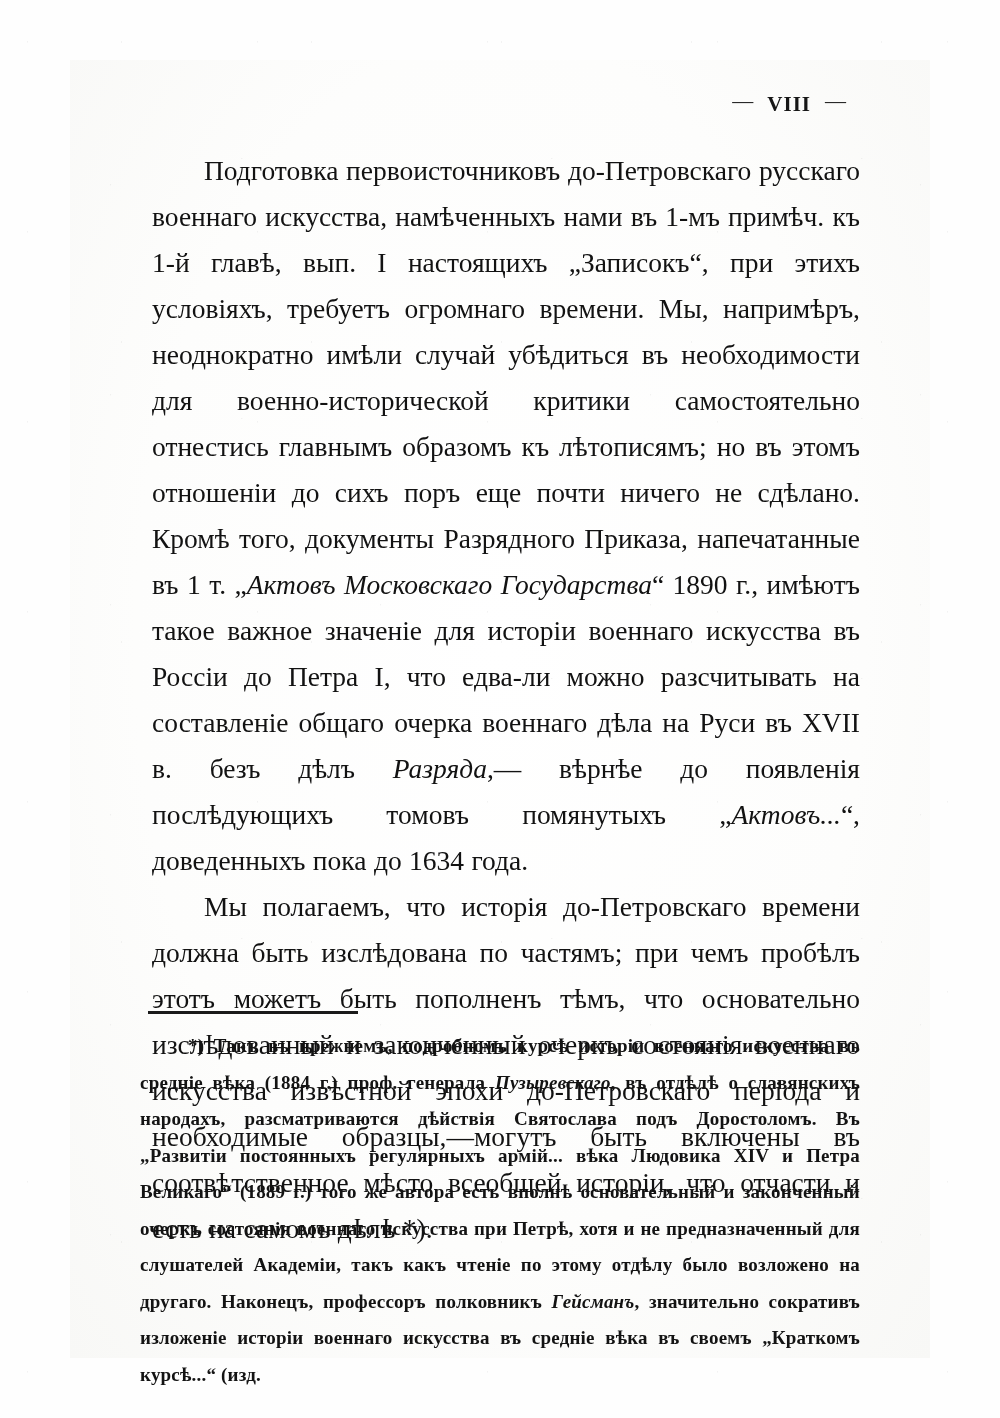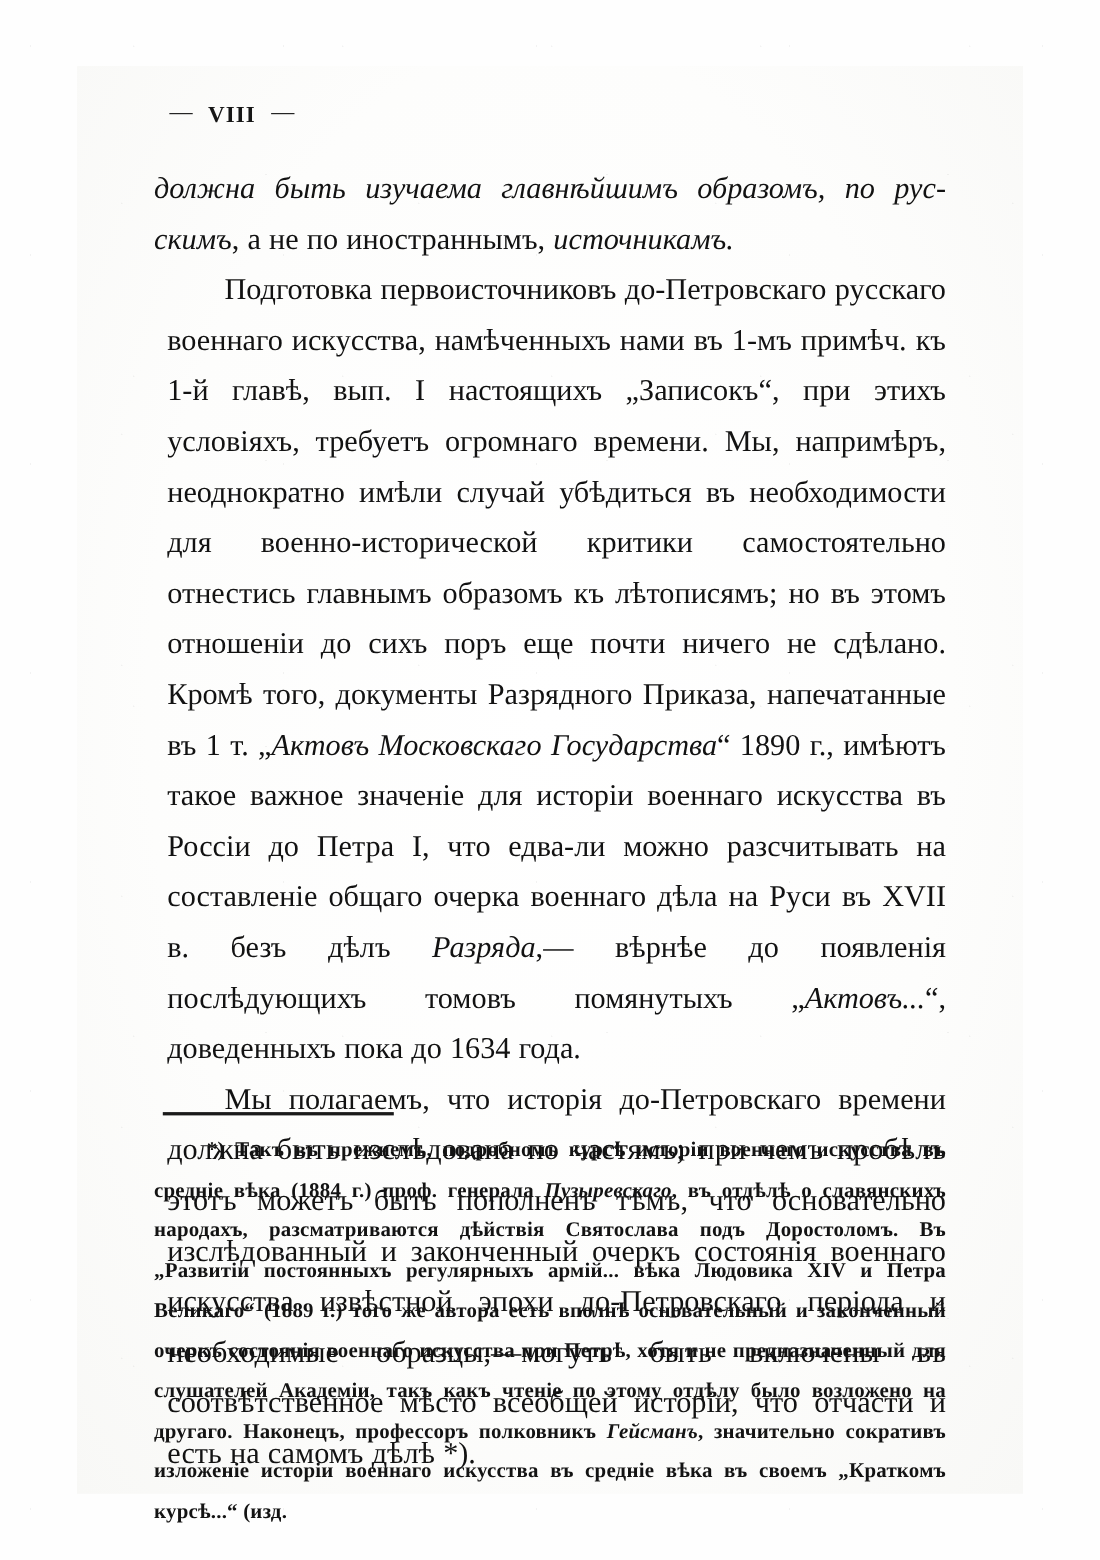--- a/index.html
+++ b/index.html
@@ -41,21 +41,21 @@
     top: 0;
     width: 720px;
   }
 
   
   .folio {
     position: absolute;
     top: 92px;
     left: 0;
     width: 720px;
-    text-align: left;
+    text-align: right;
     font-size: 21px;
     letter-spacing: 1px;
     color: #161616;
     font-weight: 700;
     font-family: "Liberation Serif", "DejaVu Serif", serif;
   }
   .folio .rule-dash {
     display: inline-block;
     letter-spacing: 0;
     font-weight: 400;
@@ -144,21 +144,20 @@
   <div class="paper-tone"></div>
 
   <div class="content">
 
     <div class="folio">
       <span class="rule-dash">—</span><span>VIII</span><span class="rule-dash">—</span>
     </div>
 
     <div class="body-text">
 
-      <p class="para lead"><span class="it">должна быть изучаема главнѣйшимъ образомъ, по рус-</span><span class="it">скимъ</span><span>, а не по иностраннымъ, </span><span class="it">источникамъ.</span></p>
 
       <p class="para indent"><span>Подготовка первоисточниковъ до-Петровскаго русскаго военнаго искусства, намѣченныхъ нами въ 1-мъ примѣч. къ 1-й главѣ, вып. I настоящихъ „Записокъ“, при этихъ условіяхъ, требуетъ огромнаго времени. Мы, напримѣръ, неоднократно имѣли случай убѣдиться въ необходимости для военно-исторической критики самостоятельно отнестись главнымъ образомъ къ лѣтописямъ; но въ этомъ отношеніи до сихъ поръ еще почти ничего не сдѣлано. Кромѣ того, документы Разрядного Приказа, напечатанные въ 1 т. „</span><span class="it">Актовъ Московскаго Государства</span><span>“ 1890 г., имѣютъ такое важное значеніе для исторіи военнаго искусства въ Россіи до Петра I, что едва-ли можно разсчитывать на составленіе общаго очерка военнаго дѣла на Руси въ XVII в. безъ дѣлъ </span><span class="it">Разряда</span><span>,— вѣрнѣе до появленія послѣдующихъ томовъ помянутыхъ „</span><span class="it">Актовъ...</span><span>“, доведенныхъ пока до 1634 года.</span></p>
 
       <p class="para indent"><span>Мы полагаемъ, что исторія до-Петровскаго времени должна быть изслѣдована по частямъ; при чемъ пробѣлъ этотъ можетъ быть пополненъ тѣмъ, что основательно изслѣдованный и законченный очеркъ состоянія военнаго искусства извѣстной эпохи до-Петровскаго періода и необходимые образцы,—могутъ быть включены въ соотвѣтственное мѣсто всеобщей исторіи, что отчасти и есть на самомъ дѣлѣ *).</span></p>
 
     </div>
 
     <div class="footnote-rule"></div>
 
     <div class="footnote">

